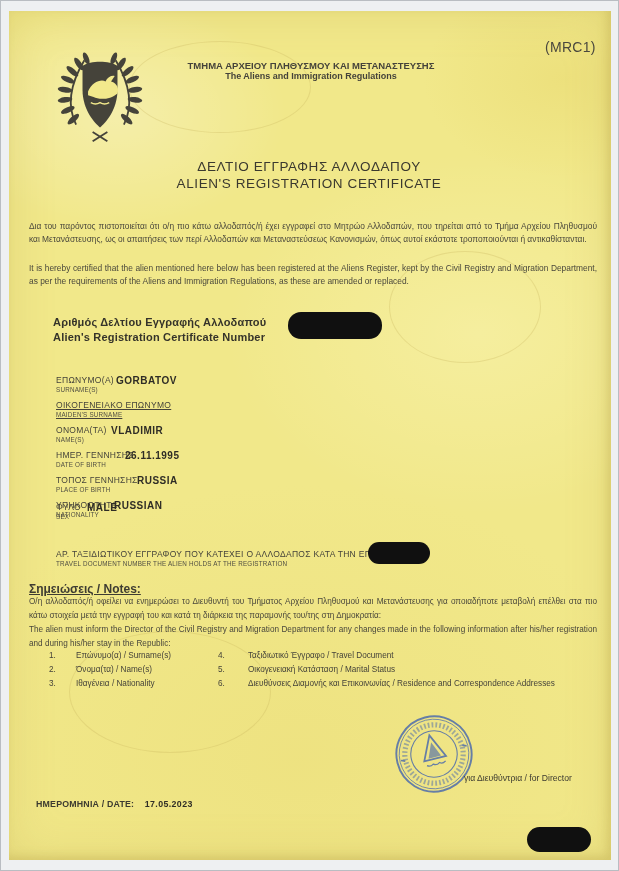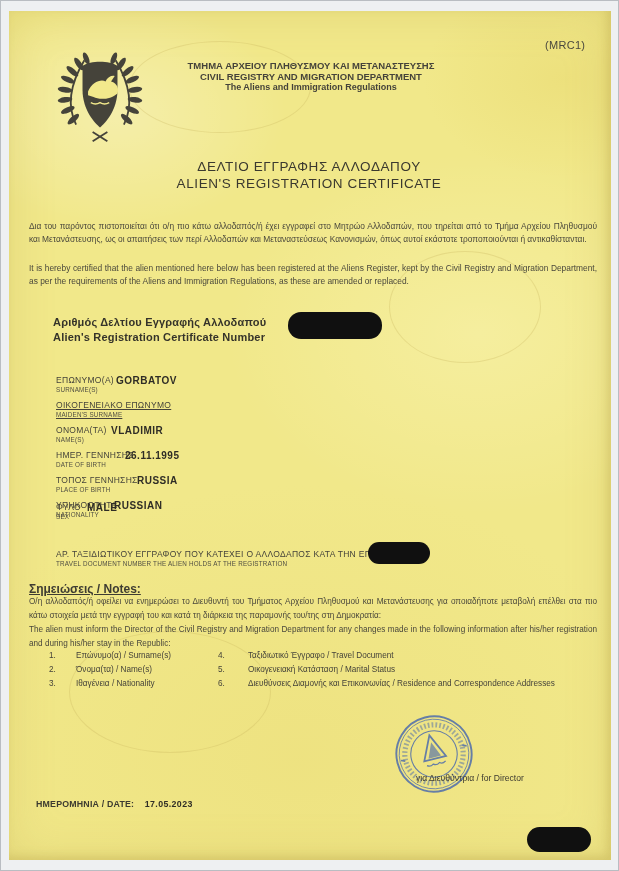--- a/index.html
+++ b/index.html
@@ -14,21 +14,21 @@
       radial-gradient(ellipse 260px 180px at 18% 12%, rgba(255,255,255,.28), transparent 65%),
       radial-gradient(ellipse 420px 300px at 78% 38%, rgba(255,252,205,.30), transparent 60%),
       radial-gradient(ellipse 520px 380px at 48% 88%, rgba(233,218,115,.40), transparent 72%),
       radial-gradient(ellipse 200px 140px at 92% 8%, rgba(228,210,100,.35), transparent 70%),
       #f1e88a;
     box-shadow: inset 0 0 46px rgba(176,156,64,.22), inset -4px -4px 10px rgba(168,148,58,.28);
     color:#45433a;
   }
   .wrinkle{position:absolute;border:1px solid rgba(198,180,92,.30);border-radius:50%;}
   .abs{position:absolute;}
-  .mrc{font-size:11px;letter-spacing:.3px;color:#4a483e;}
+  .mrc{font-size:14px;letter-spacing:.3px;color:#4a483e;}
   .hline{text-align:center;font-weight:bold;line-height:11px;}
   .h9{font-size:9px;}
   .h95{font-size:9.5px;}
   .gap8{margin-top:8px;}
   .title-line{text-align:center;font-weight:normal;font-size:13.5px;letter-spacing:.6px;color:#3b392f;line-height:17px;}
   .para{font-size:8.4px;line-height:13px;text-align:justify;color:#4a483c;}
   .cert-label{font-weight:bold;font-size:11px;line-height:15px;color:#35332a;letter-spacing:.2px;}
   .pill{background:#101010;border-radius:13px;}
   .flabel-gr{font-size:8.5px;letter-spacing:.3px;line-height:9px;color:#45433a;}
   .flabel-en{font-size:6.3px;letter-spacing:.2px;line-height:8px;color:#504e42;margin-top:1px;}
@@ -81,21 +81,20 @@
       </g>
 
       <path d="M31,16 C40,10 60,10 69,16 L69,42 C69,64 56,78 50,83 C44,78 31,64 31,42 Z" fill="#45433a"></path>
 
       <path d="M37,44 C41,34 51,30 56,33 C58,28 63,26 66,27 L62,33 C69,35 71,41 69,46 C61,53 49,53 43,50 L37,48 Z" fill="#f2e98c"></path>
       <path d="M40,56 q5,3 10,0 q5,3 10,0" stroke="#f2e98c" stroke-width="1.6" fill="none"></path>
     </svg>
 
     <div class="abs" style="left:112px;top:41px;width:380px;">
       <div class="hline h95 gap8">ΤΜΗΜΑ ΑΡΧΕΙΟΥ ΠΛΗΘΥΣΜΟΥ ΚΑΙ ΜΕΤΑΝΑΣΤΕΥΣΗΣ</div>
-      <div class="hline h95">CIVIL REGISTRY AND MIGRATION DEPARTMENT</div>
       <div class="hline h9">The Aliens and Immigration Regulations</div>
     </div>
 
     <div class="abs" style="left:60px;top:147px;width:480px;">
       <div class="title-line">ΔΕΛΤΙΟ ΕΓΓΡΑΦΗΣ ΑΛΛΟΔΑΠΟΥ</div>
       <div class="title-line">ALIEN'S REGISTRATION CERTIFICATE</div>
     </div>
 
     <div class="abs para" style="left:20px;top:209px;width:568px;">Δια του παρόντος πιστοποιείται ότι ο/η πιο κάτω αλλοδαπός/ή έχει εγγραφεί στο Μητρώο Αλλοδαπών, που τηρείται από το Τμήμα Αρχείου Πληθυσμού και Μετανάστευσης, ως οι απαιτήσεις των περί Αλλοδαπών και Μεταναστεύσεως Κανονισμών, όπως αυτοί εκάστοτε τροποποιούνται ή αντικαθίστανται.</div>
     <div class="abs para" style="left:20px;top:251px;width:568px;">It is hereby certified that the alien mentioned here below has been registered at the Aliens Register, kept by the Civil Registry and Migration Department, as per the requirements of the Aliens and Immigration Regulations, as these are amended or replaced.</div>
@@ -171,21 +170,21 @@
         <circle cx="50" cy="50" r="47" stroke-width="2.4"></circle>
         <circle cx="50" cy="50" r="43.5" stroke-width="1"></circle>
         <circle cx="50" cy="50" r="29" stroke-width="1.4"></circle>
         <circle cx="50" cy="50" r="36.5" stroke-width="6.5" stroke-dasharray="2.2 2.6" opacity=".6"></circle>
         <path d="M50,26 L64,56 L36,56 Z" stroke-width="2.2"></path>
         <path d="M50,35 L58,54 L42,54 Z" fill="#4868ae" stroke="none" opacity=".75"></path>
         <path d="M38,62 q4,3 8,0 q4,3 8,0 q4,3 8,0" stroke-width="1.5"></path>
         <path d="M8,48 l5,2 M87,48 l5,2" stroke-width="2"></path>
       </g>
     </svg>
-    <div class="abs sig-text" style="left:407px;top:762px;">για Διευθύντρια / for Director</div>
+    <div class="abs sig-text" style="left:407px;top:762px;padding-left:48px;">για Διευθύντρια / for Director</div>
 
     <div class="abs" style="left:27px;top:782px;">
       <span class="date-label">ΗΜΕΡΟΜΗΝΙΑ / DATE:</span>
       <span class="date-value">17.05.2023</span>
     </div>
 
     <div class="abs pill" style="left:518px;top:816px;width:64px;height:25px;"></div>
 
   </div>
 </div>

